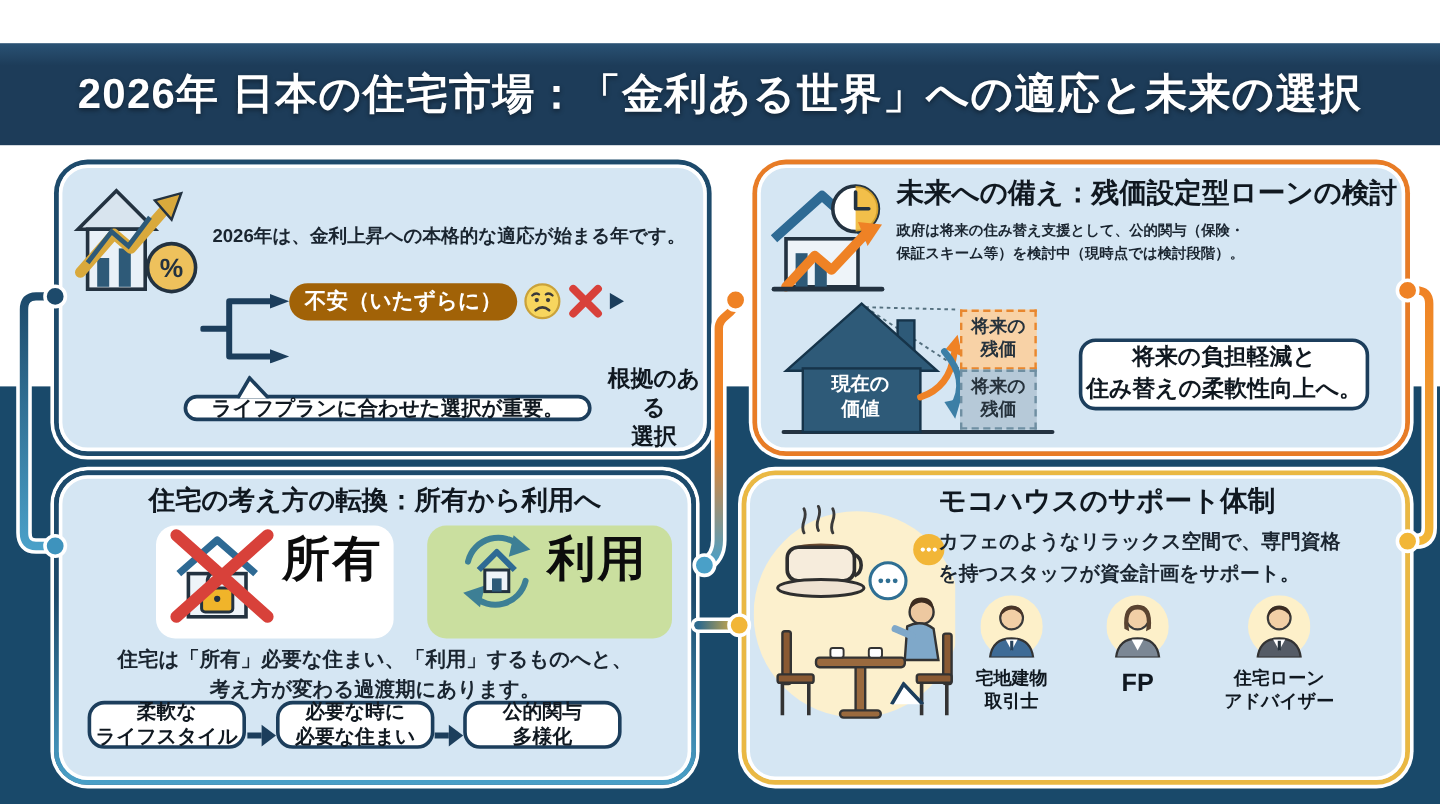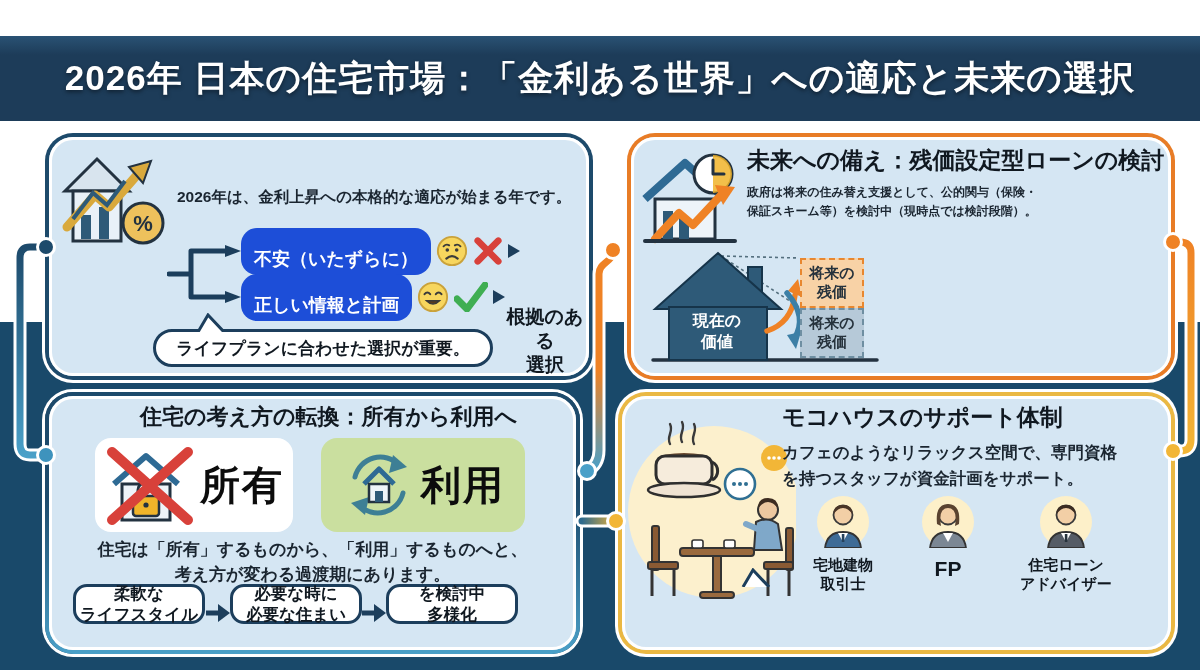--- a/index.html
+++ b/index.html
@@ -35,41 +35,41 @@
   .pw-grad  { background:linear-gradient(180deg,#1d4a6b 0%, #1d4a6b 40%, #4aa0c8 100%); }
   .pw-gold  { background:#eab843; }
 
   .abs { position:absolute; }
   .hd  { font-weight:800; color:#101820; white-space:nowrap; }
   .bd  { font-weight:700; color:#1a2530; }
   .ml  { white-space:pre-line; }
 
   
   .branch-row { position:absolute; display:flex; align-items:center; gap:5px; height:34px; }
-  .pill { background:#1d4ed8; border-radius:16px; color:#fff; font-weight:800;
-          font-size:18px; padding:19px 13px 4px; white-space:nowrap; }
+  .pill { background:#a16207; border-radius:16px; color:#fff; font-weight:800;
+          font-size:18px; padding:3px 13px 4px; white-space:nowrap; }
   .outcome { text-align:center; font-weight:800; font-size:19px; line-height:1.25; color:#101820;margin-top:28px; }
 
   .bubble { position:absolute; background:#fff; border:3px solid #1c3e5c; border-radius:19px;
             display:flex; align-items:center; justify-content:center;
             font-weight:800; color:#101820; text-align:center; }
 
   
   .res-box { position:absolute; width:64px; height:50px; display:flex; align-items:center;
              justify-content:center; text-align:center; font-weight:800; font-size:15px;
              line-height:1.25; color:#26323c; }
   .res-top { background:#f8d2a6; border:2px dashed #e8872f; }
   .res-bot { background:#b6c9d8; border:2px dashed #6f8fa2; }
   .note-box { position:absolute; background:#fff; border:3.5px solid #1c3e5c; border-radius:14px;
               display:flex; align-items:center; justify-content:center; text-align:center;
               font-weight:800; font-size:19px; line-height:1.4; color:#101820; }
 
   
-  .card { position:absolute; border-radius:16px; display:flex; align-items:center;
-          justify-content:center; gap:4px; }
+  .card { position:absolute; border-radius:16px; display:flex; align-items:flex-start;
+          justify-content:center; gap:4px;margin-left:35px; }
   .card-label { font-size:40px; font-weight:800; color:#0c0c0c; letter-spacing:2px; }
   .step-box { position:absolute; width:132px; height:40px; background:#fff; border:3px solid #1c3e5c;
               border-radius:14px; display:flex; align-items:center; justify-content:center;
               text-align:center; font-weight:800; font-size:16.5px; line-height:1.25; color:#101820; }
 
   
   .staff { position:absolute; width:116px; text-align:center; }
   .staff .lbl { margin-top:4px; font-weight:800; font-size:15px; line-height:1.25; color:#101820; }
   .staff .lbl-big { font-size:21px; }
 </style>
@@ -157,39 +157,25 @@
           <path d="M11 25 Q17 20 23 25" fill="none" stroke="#3a3a3a" stroke-width="2.4" stroke-linecap="round"></path>
         </svg>
         <svg width="30" height="30" viewBox="0 0 32 32">
           <path d="M5 5 L27 27 M27 5 L5 27" stroke="#d8413a" stroke-width="7" stroke-linecap="round"></path>
         </svg>
         <svg width="12" height="14" viewBox="0 0 12 14">
           <polygon points="0,0 12,7 0,14" fill="#1c3e5c"></polygon>
         </svg>
       </div>
 
-      <div class="branch-row" style="left:192px;top:143px">
-        <span class="pill">正しい情報と計画</span>
-        <svg width="32" height="32" viewBox="0 0 34 34">
-          <circle cx="17" cy="17" r="15" fill="#f7d65e" stroke="#caa23a" stroke-width="2"></circle>
-          <path d="M8 14 Q11 10.5 14 14 M20 14 Q23 10.5 26 14" fill="none" stroke="#3a3a3a" stroke-width="2.2" stroke-linecap="round"></path>
-          <path d="M10 21 Q17 28 24 21 Z" fill="#5a3b1e" stroke="#3a3a3a" stroke-width="1.5"></path>
-        </svg>
-        <svg width="34" height="30" viewBox="0 0 34 30">
-          <path d="M3 17 L13 27 L31 3" fill="none" stroke="#3fae52" stroke-width="7" stroke-linecap="round" stroke-linejoin="round"></path>
-        </svg>
-        <svg width="12" height="14" viewBox="0 0 12 14">
-          <polygon points="0,0 12,7 0,14" fill="#1c3e5c"></polygon>
-        </svg>
-      </div>
 
       <div class="outcome abs ml" style="left:450px;top:140px;width:92px">根拠のある
 選択</div>
 
-      <div class="bubble" style="left:104px;top:192px;width:340px;height:38px;font-size:17px">ライフプランに合わせた選択が重要。</div>
+      <div class="bubble" style="left:104px;top:192px;width:340px;height:22px;font-size:17px">ライフプランに合わせた選択が重要。</div>
       <svg class="abs" style="left:146px;top:176px" width="30" height="19" viewBox="0 0 30 19">
         <path d="M3 19 L13 2 L29 19" fill="#ffffff" stroke="#1c3e5c" stroke-width="3"></path>
       </svg>
     </div>
   </div>
 
   <div class="pwrap pw-orange" style="left:627px;top:133px;width:548px;height:247px;z-index:2">
     <div class="pinner">
       <svg class="abs" style="left:8px;top:10px" width="102" height="98" viewBox="0 0 102 98">
         <polyline points="6,52 46,16 86,52" fill="none" stroke="#2e6a94" stroke-width="8" stroke-linejoin="round"></polyline>
@@ -220,26 +206,28 @@
         <polygon points="136,86 145,100 150,83" fill="#3c7fa6"></polygon>
       </svg>
       <div class="abs ml" style="left:40px;top:174px;width:92px;text-align:center;color:#fff;font-weight:800;font-size:16px;line-height:1.3">現在の
 価値</div>
 
       <div class="res-box res-top ml" style="left:169px;top:121px">将来の
 残価</div>
       <div class="res-box res-bot ml" style="left:169px;top:171px">将来の
 残価</div>
 
+      <div class="note-box ml" style="left:268px;top:145px;width:242px;height:60px">将来の負担軽減と
+住み替えの柔軟性向上へ。</div>
     </div>
   </div>
 
   <div class="pwrap pw-grad" style="left:45px;top:392px;width:535px;height:262px;z-index:2">
     <div class="pinner">
-      <div class="hd abs" style="left:16px;top:6px;width:100%;text-align:center;font-size:22px">住宅の考え方の転換：所有から利用へ</div>
+      <div class="hd abs" style="left:0;top:6px;width:100%;text-align:center;font-size:22px">住宅の考え方の転換：所有から利用へ</div>
 
       <div class="card" style="left:46px;top:42px;width:198px;height:94px;background:#ffffff">
         <svg width="92" height="82" viewBox="0 0 92 82">
           <polyline points="10,40 42,12 74,40" fill="none" stroke="#2e6a94" stroke-width="6" stroke-linejoin="round"></polyline>
           <rect x="18" y="40" width="48" height="36" fill="#eef4f9" stroke="#233240" stroke-width="3"></rect>
           <path d="M34 52 v-6 a8 8 0 0 1 16 0 v6" fill="none" stroke="#233240" stroke-width="3"></path>
           <rect x="29" y="52" width="26" height="20" rx="3" fill="#f0b42a" stroke="#233240" stroke-width="2.5"></rect>
           <circle cx="42" cy="61" r="2.6" fill="#233240"></circle>
           <path d="M8 8 L84 76 M84 8 L8 76" stroke="#d8413a" stroke-width="10" stroke-linecap="round"></path>
         </svg>
@@ -252,36 +240,36 @@
           <polygon points="52,8 66,20 48,26" fill="#3d7f95"></polygon>
           <path d="M62 46 A26 26 0 0 1 18 58" fill="none" stroke="#3d7f95" stroke-width="5" stroke-linecap="round"></path>
           <polygon points="24,68 10,56 28,50" fill="#3d7f95"></polygon>
           <polyline points="23,37 38,22 53,37" fill="none" stroke="#2e6a94" stroke-width="5" stroke-linejoin="round"></polyline>
           <rect x="28" y="37" width="20" height="18" fill="#eef4f9" stroke="#233240" stroke-width="2.5"></rect>
           <rect x="34" y="44" width="8" height="11" fill="#2e5a78"></rect>
         </svg>
         <span class="card-label">利用</span>
       </div>
 
-      <div class="bd abs ml" style="left:0;top:142px;width:100%;text-align:center;font-size:17px;line-height:1.45;font-weight:800">住宅は「所有」するものから、「利用」するものへと、
+      <div class="bd abs ml" style="left:0;top:142px;width:100%;text-align:center;font-size:17px;line-height:1.45;font-weight:800">住宅は「所有」必要な住まい、「利用」するものへと、
 考え方が変わる過渡期にあります。</div>
 
       <div class="step-box ml" style="left:24px;top:188px">柔軟な
 ライフスタイル</div>
       <svg class="abs" style="left:157px;top:206px" width="24" height="22" viewBox="0 0 24 22">
         <line x1="0" y1="11" x2="12" y2="11" stroke="#1c3e5c" stroke-width="5"></line>
         <polygon points="12,2 24,11 12,20" fill="#1c3e5c"></polygon>
       </svg>
       <div class="step-box ml" style="left:181px;top:188px">必要な時に
 必要な住まい</div>
       <svg class="abs" style="left:313px;top:206px" width="24" height="22" viewBox="0 0 24 22">
         <line x1="0" y1="11" x2="12" y2="11" stroke="#1c3e5c" stroke-width="5"></line>
         <polygon points="12,2 24,11 12,20" fill="#1c3e5c"></polygon>
       </svg>
-      <div class="step-box ml" style="left:337px;top:188px">を検討中
+      <div class="step-box ml" style="left:337px;top:188px">公的関与
 多様化</div>
     </div>
   </div>
 
   <div class="pwrap pw-gold" style="left:618px;top:392px;width:557px;height:262px;z-index:2">
     <div class="pinner">
       <svg class="abs" style="left:6px;top:4px" width="168" height="222" viewBox="0 0 168 222">
         <circle cx="86" cy="112" r="86" fill="#fcf0cd"></circle>
         <g fill="none" stroke="#3a3a3a" stroke-width="2.4" stroke-linecap="round">
           <path d="M42 44 C38 36 46 32 42 24"></path>

